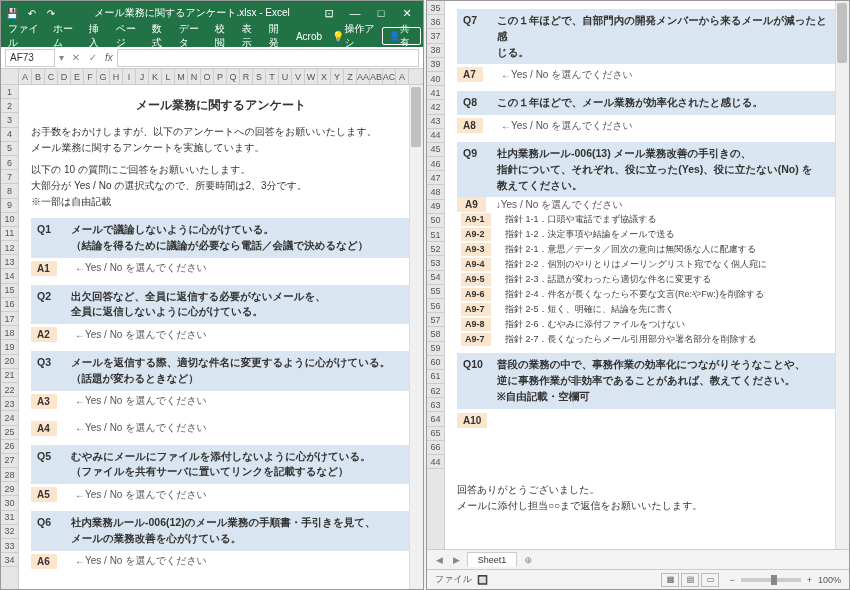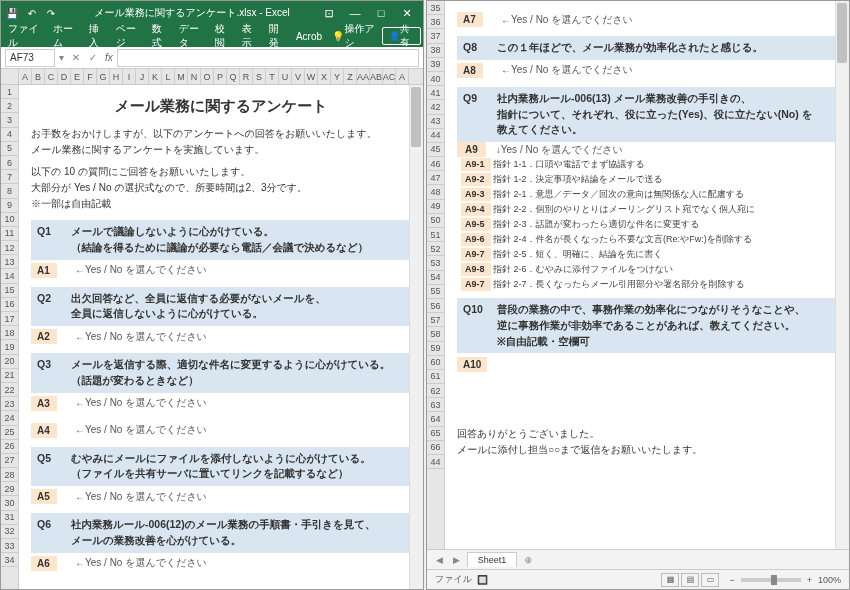--- a/index.html
+++ b/index.html
@@ -24,31 +24,31 @@
 .fx{font-style:italic;font-size:10px;color:#666}
 .formula-input{flex:1;height:18px;border:1px solid #ccc}
 .col-headers{height:16px;display:flex;background:#e6e6e6;border-bottom:1px solid #ccc;font-size:9px}
 .row-header-space{width:18px;border-right:1px solid #ccc}
 .col-h{border-right:1px solid #ccc;display:flex;align-items:center;justify-content:center;color:#555}
 .grid-area{flex:1;display:flex;overflow:hidden}
 .row-headers{width:18px;background:#e6e6e6;border-right:1px solid #ccc;font-size:9px}
 .row-h{height:14.2px;border-bottom:1px solid #ccc;display:flex;align-items:center;justify-content:center;color:#555}
 .sheet-content{flex:1;overflow:auto;position:relative;background:#fff}
 .content-inner{padding:8px 12px}
-.doc-title{font-size:15px;font-weight:bold;text-align:center;margin:4px 13px 10px}
+.doc-title{font-size:12px;font-weight:bold;text-align:center;margin:4px 13px 10px}
 .intro{font-size:10px;line-height:1.6;margin-bottom:8px}
 .qblock{margin-bottom:6px}
 .qrow{background:#d9e5f0;padding:4px 6px;font-size:10.5px;font-weight:bold;line-height:1.5;display:flex}
 .qnum{margin-right:10px;min-width:24px}
 .arow{display:flex;align-items:center;font-size:10px;padding:3px 0}
 .anum{background:#fce5cd;font-weight:bold;padding:2px 6px;margin-right:18px;min-width:26px}
 .ahint{color:#555}
 .sub-list{font-size:9px;margin-left:4px}
 .sub-row{display:flex;padding:1px 0}
-.sub-num{background:#fce5cd;font-weight:bold;padding:1px 4px;margin-right:2px;min-width:30px;font-size:9px}
+.sub-num{background:#fce5cd;font-weight:bold;padding:1px 4px;margin-right:14px;min-width:30px;font-size:9px}
 .sub-txt{color:#444}
 .footer-txt{font-size:10px;margin-top:14px;line-height:1.6}
 .statusbar{height:20px;background:#f3f3f3;border-top:1px solid #ccc;display:flex;align-items:center;padding:0 8px;font-size:9px;color:#555}
 .statusbar .spacer{flex:1}
 .view-btns{display:flex;gap:2px;margin-right:10px}
 .view-btn{width:18px;height:14px;border:1px solid #bbb;font-size:8px;display:flex;align-items:center;justify-content:center;cursor:pointer}
 .zoom{display:flex;align-items:center;gap:6px}
 .zoom-slider{width:60px;height:4px;background:#ccc;position:relative}
 .zoom-slider::after{content:"";position:absolute;left:50%;top:-3px;width:6px;height:10px;background:#888}
 .sheet-tabs{height:20px;display:flex;align-items:center;background:#f3f3f3;border-top:1px solid #ccc;padding:0 6px;font-size:9px;gap:4px}
@@ -286,20 +286,24 @@
           <div class="row-h">62</div>
           <div class="row-h">63</div>
           <div class="row-h">64</div>
           <div class="row-h">65</div>
           <div class="row-h">66</div>
           <div class="row-h">44</div>
         </div>
       <div class="sheet-content">
         <div class="content-inner" id="right-questions">
             <div class="qblock">
+  <div class="qrow">
+                <span class="qnum">Q7</span>
+                <div>この１年ほどで、自部門内の開発メンバーから来るメールが減ったと感<br>じる。</div>
+              </div>
   <div class="arow">
                 <span class="anum">A7</span>
                 <span class="ahint">←Yes / No を選んでください</span>
               </div>
             </div>
             <div class="qblock">
   <div class="qrow">
                 <span class="qnum">Q8</span>
                 <div>この１年ほどで、メール業務が効率化されたと感じる。</div>
               </div>

